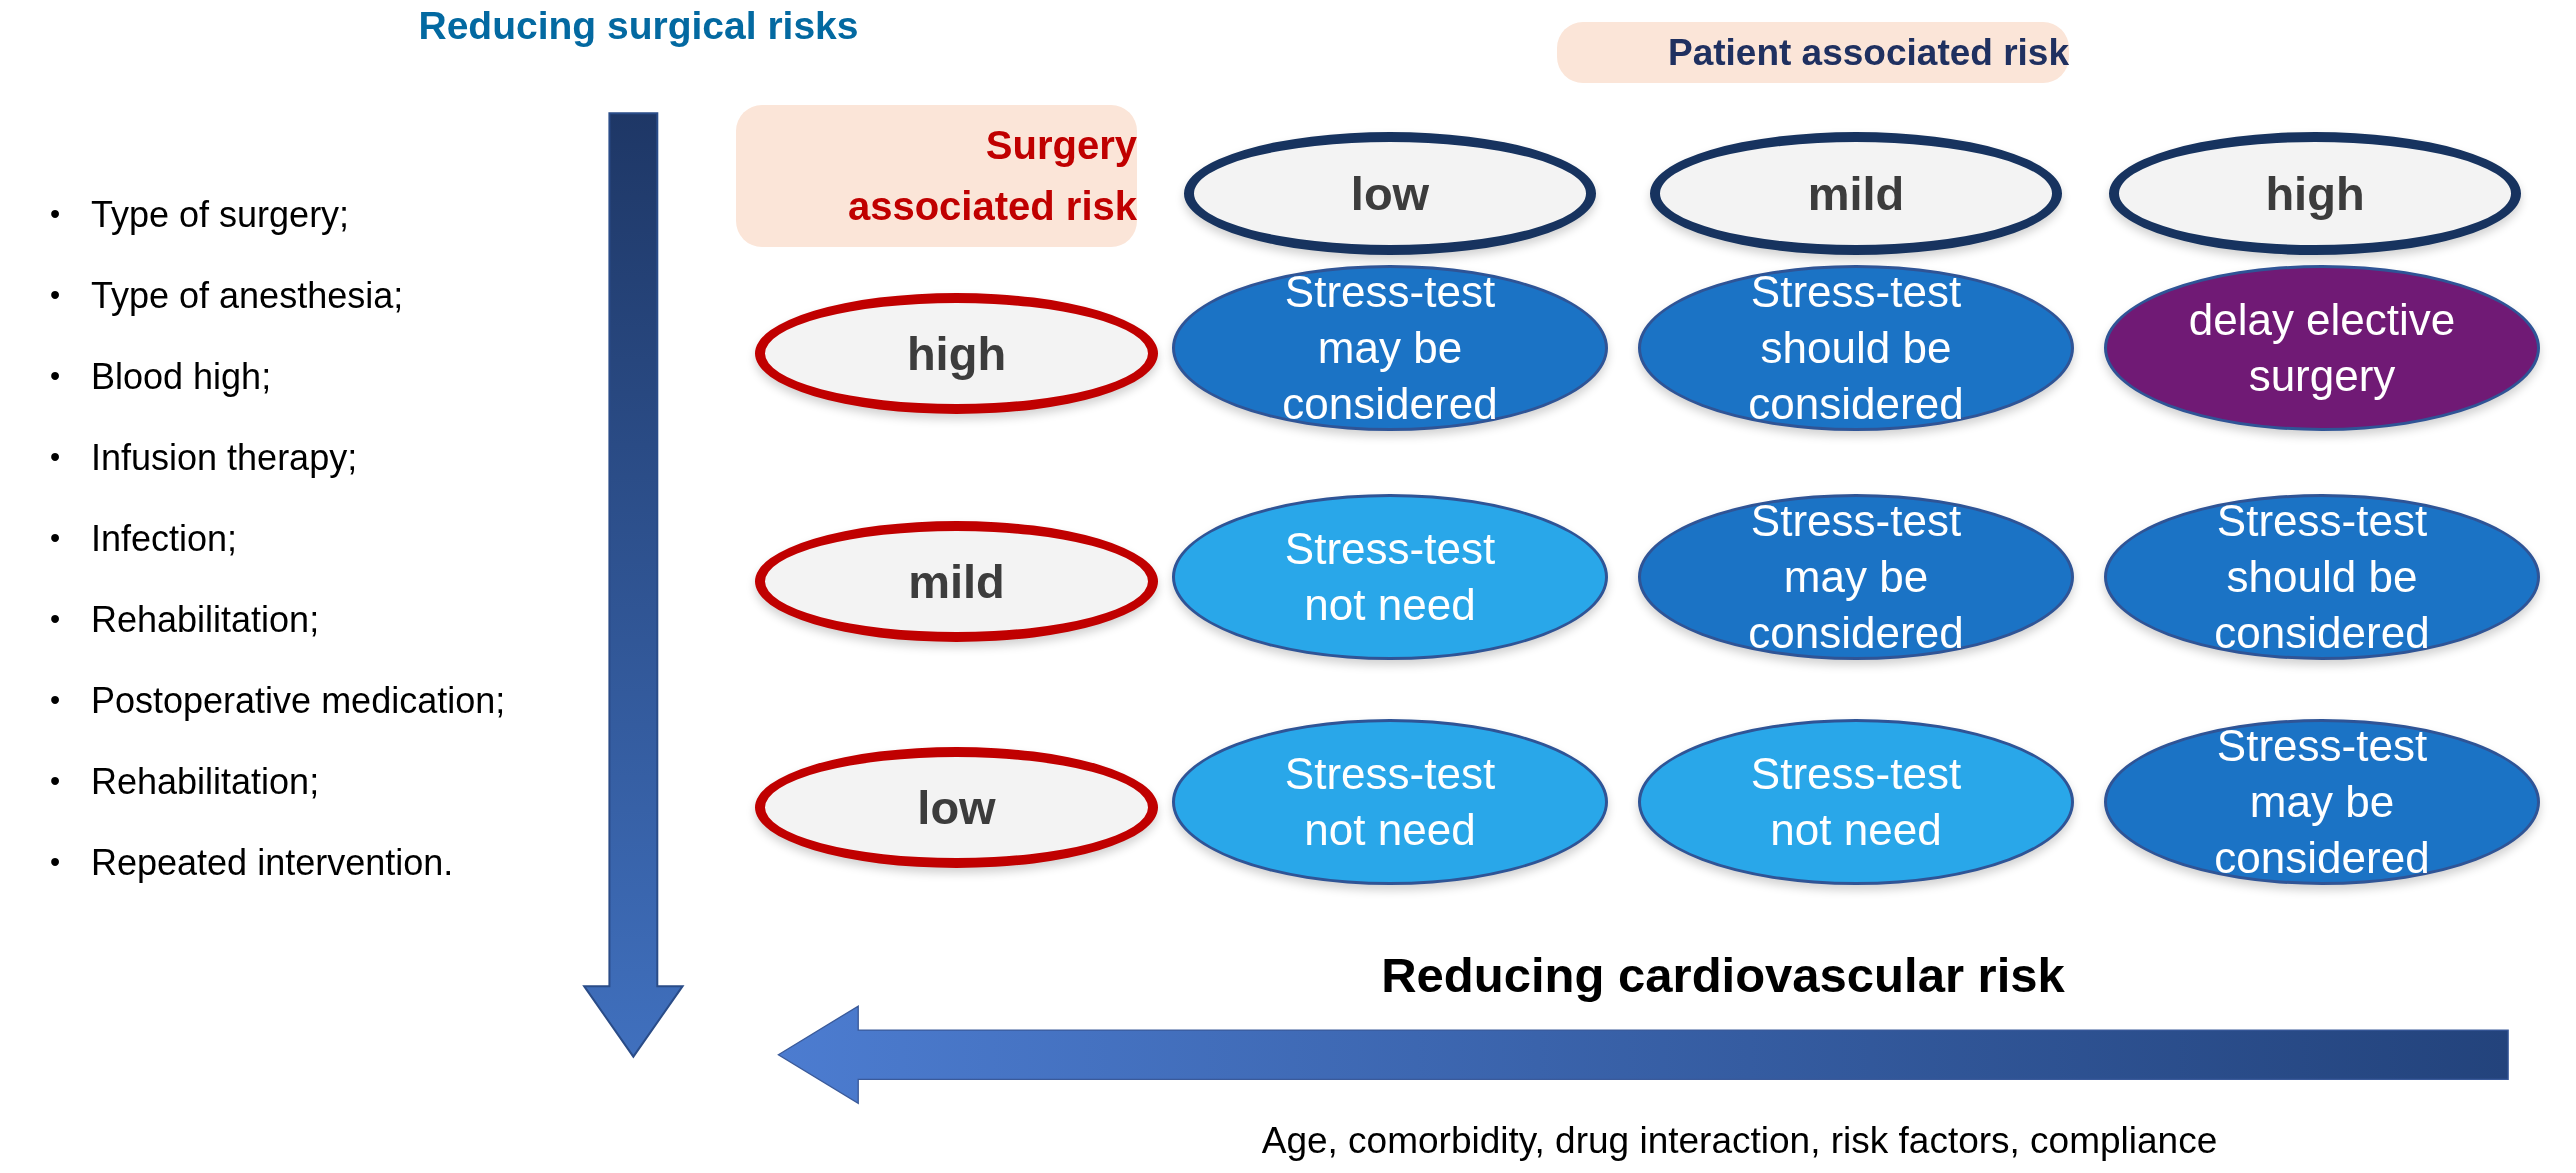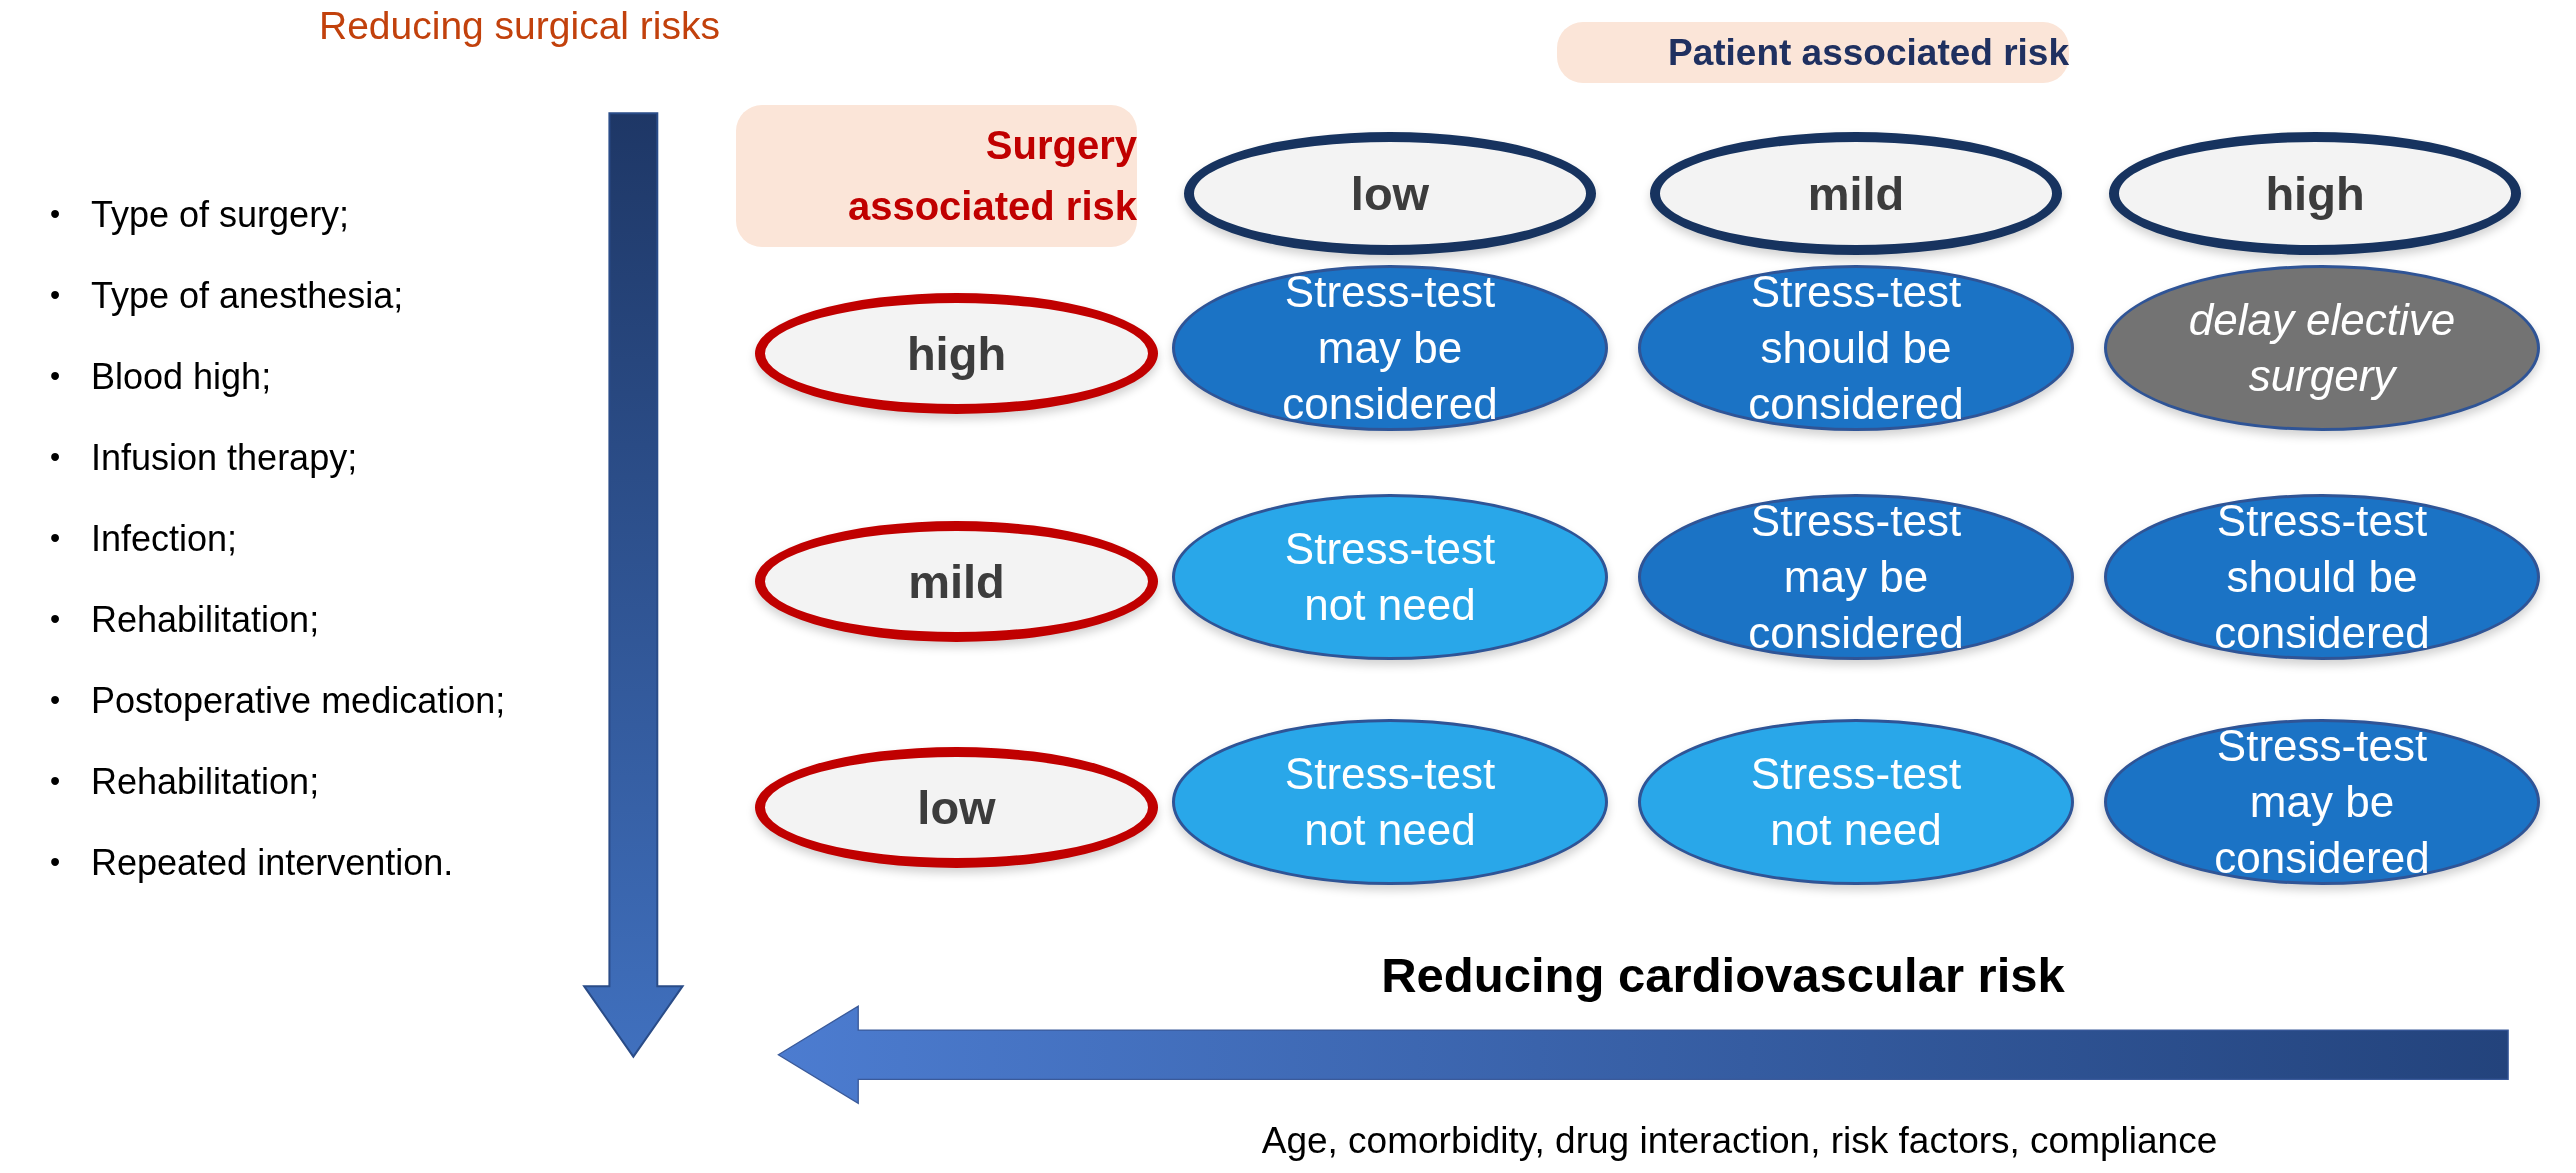--- a/index.html
+++ b/index.html
@@ -3,22 +3,22 @@
 <meta charset="utf-8">
 <style>
   html,body{margin:0;padding:0;}
   body{
     width:2576px;height:1174px;position:relative;background:#ffffff;
     font-family:"Liberation Sans", sans-serif;overflow:hidden;
   }
   .abs{position:absolute;}
   
   #main-title{
-    left:319px;top:4px;width:639px;
-    font-size:39px;font-weight:normal;color:#c2410c;
+    left:319px;top:4px;width:639px;text-align:center;
+    font-size:39px;font-weight:bold;color:#0369a1;
   }
   #cv-title{
     left:1357px;top:947px;width:732px;text-align:center;
     font-size:49px;font-weight:bold;color:#000;
   }
   #caption{
     left:1091px;top:1120px;width:1297px;text-align:center;
     font-size:37px;color:#000;
   }
   
@@ -51,21 +51,21 @@
   .rowhdr{
     width:403px;height:121px;background:#F3F3F3;border:10.6px solid #C00000;
     color:#3C3C3C;font-weight:bold;font-size:47px;
   }
   .cell{
     width:436px;height:166px;border:3.3px solid #2F5496;color:#fff;
     font-size:44px;line-height:56px;font-weight:normal;
   }
   .cell.medium{background:#1B73C5;}
   .cell.light{background:#29A7E9;}
-  .cell.dark{background:#737373;font-style:italic;}
+  .cell.dark{background:#701a75;}
   
   .c1{left:1172px;} .c2{left:1638px;} .c3{left:2104px;}
   .r1{top:265px;} .r2{top:494px;} .r3{top:719px;}
   #arrow-layer{left:0;top:0;pointer-events:none;}
 </style>
 </head>
 <body>
 
 <svg id="arrow-layer" class="abs" width="2576" height="1174" viewBox="0 0 3872 1764">
   <defs>

